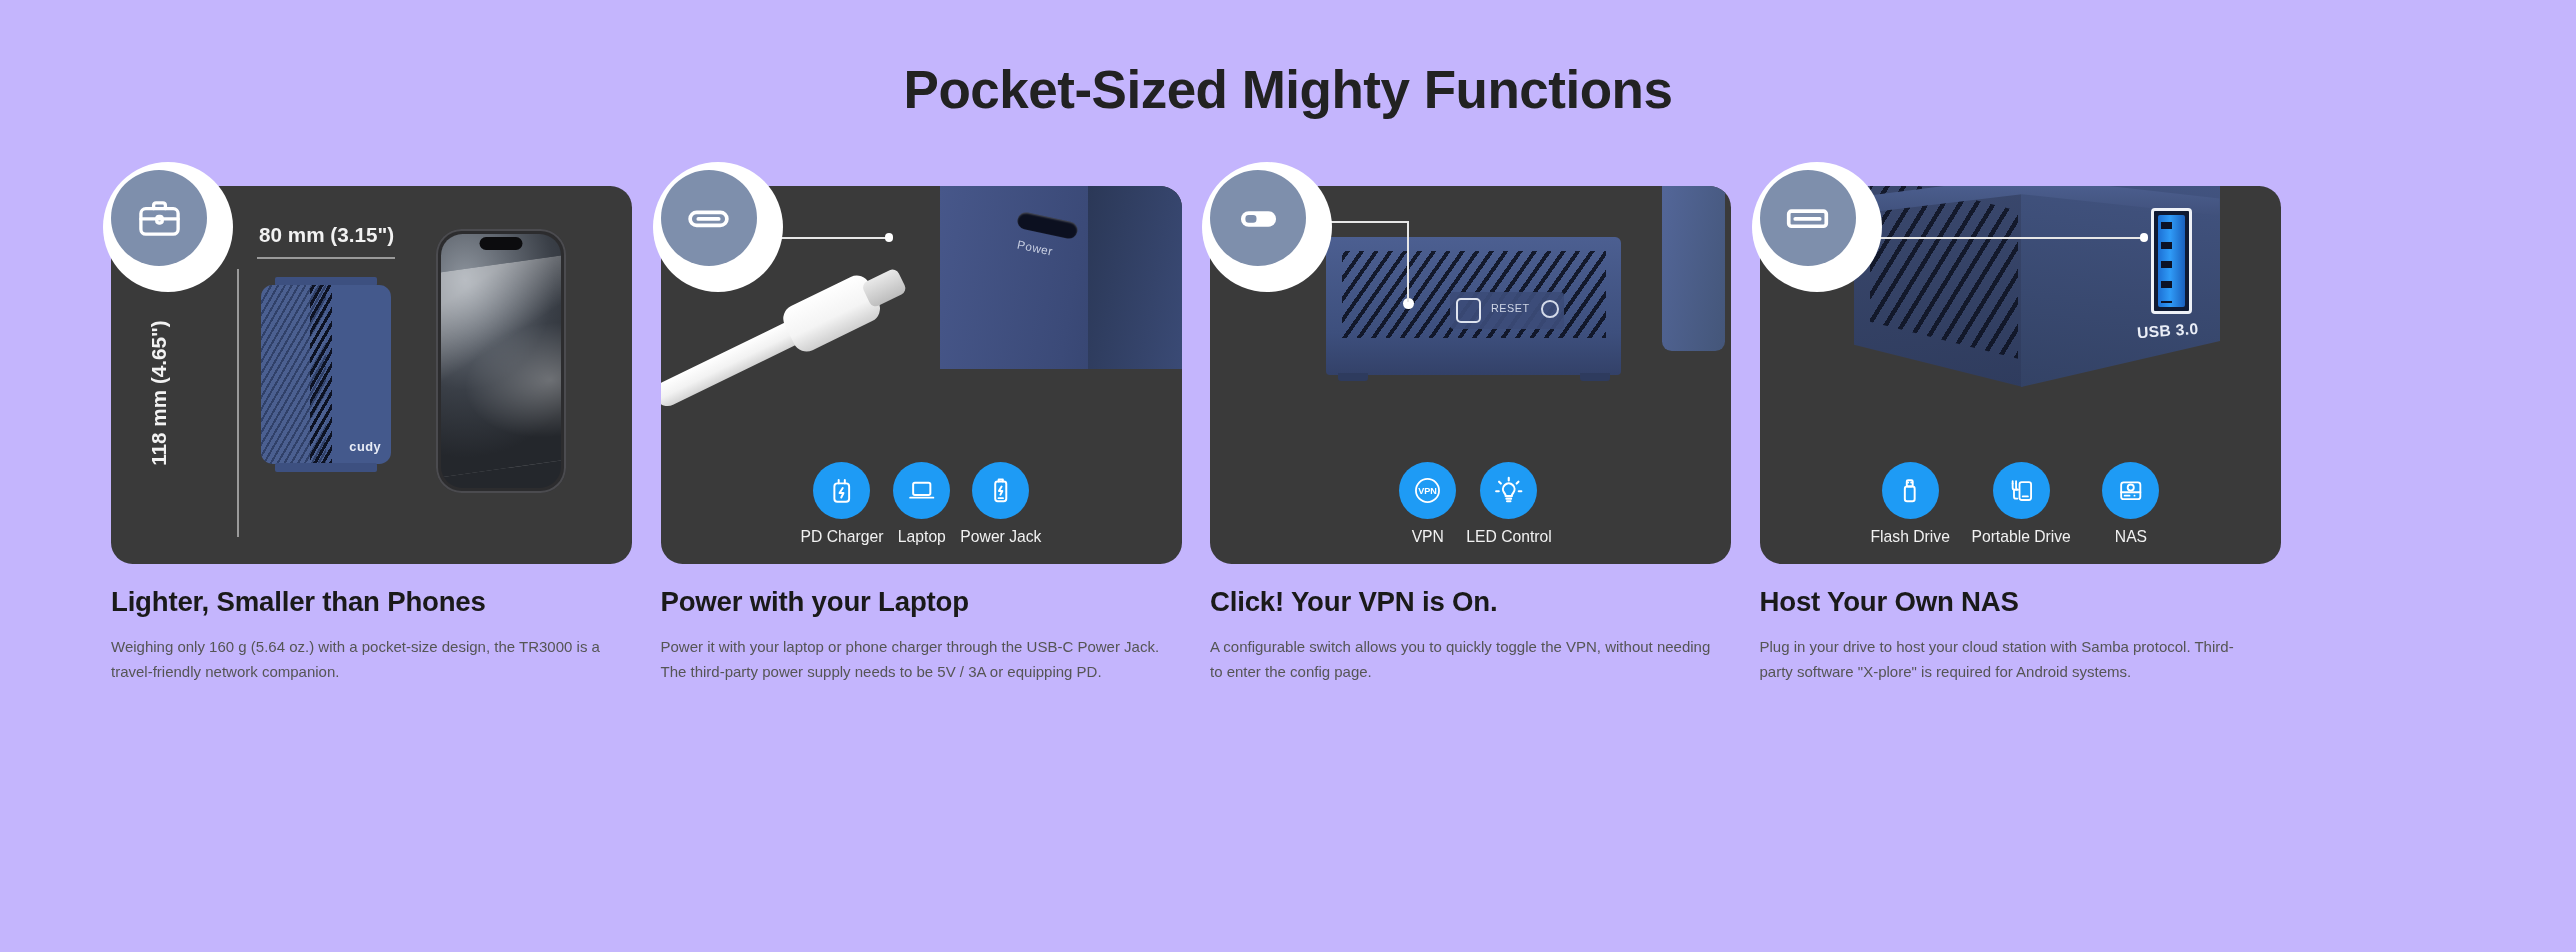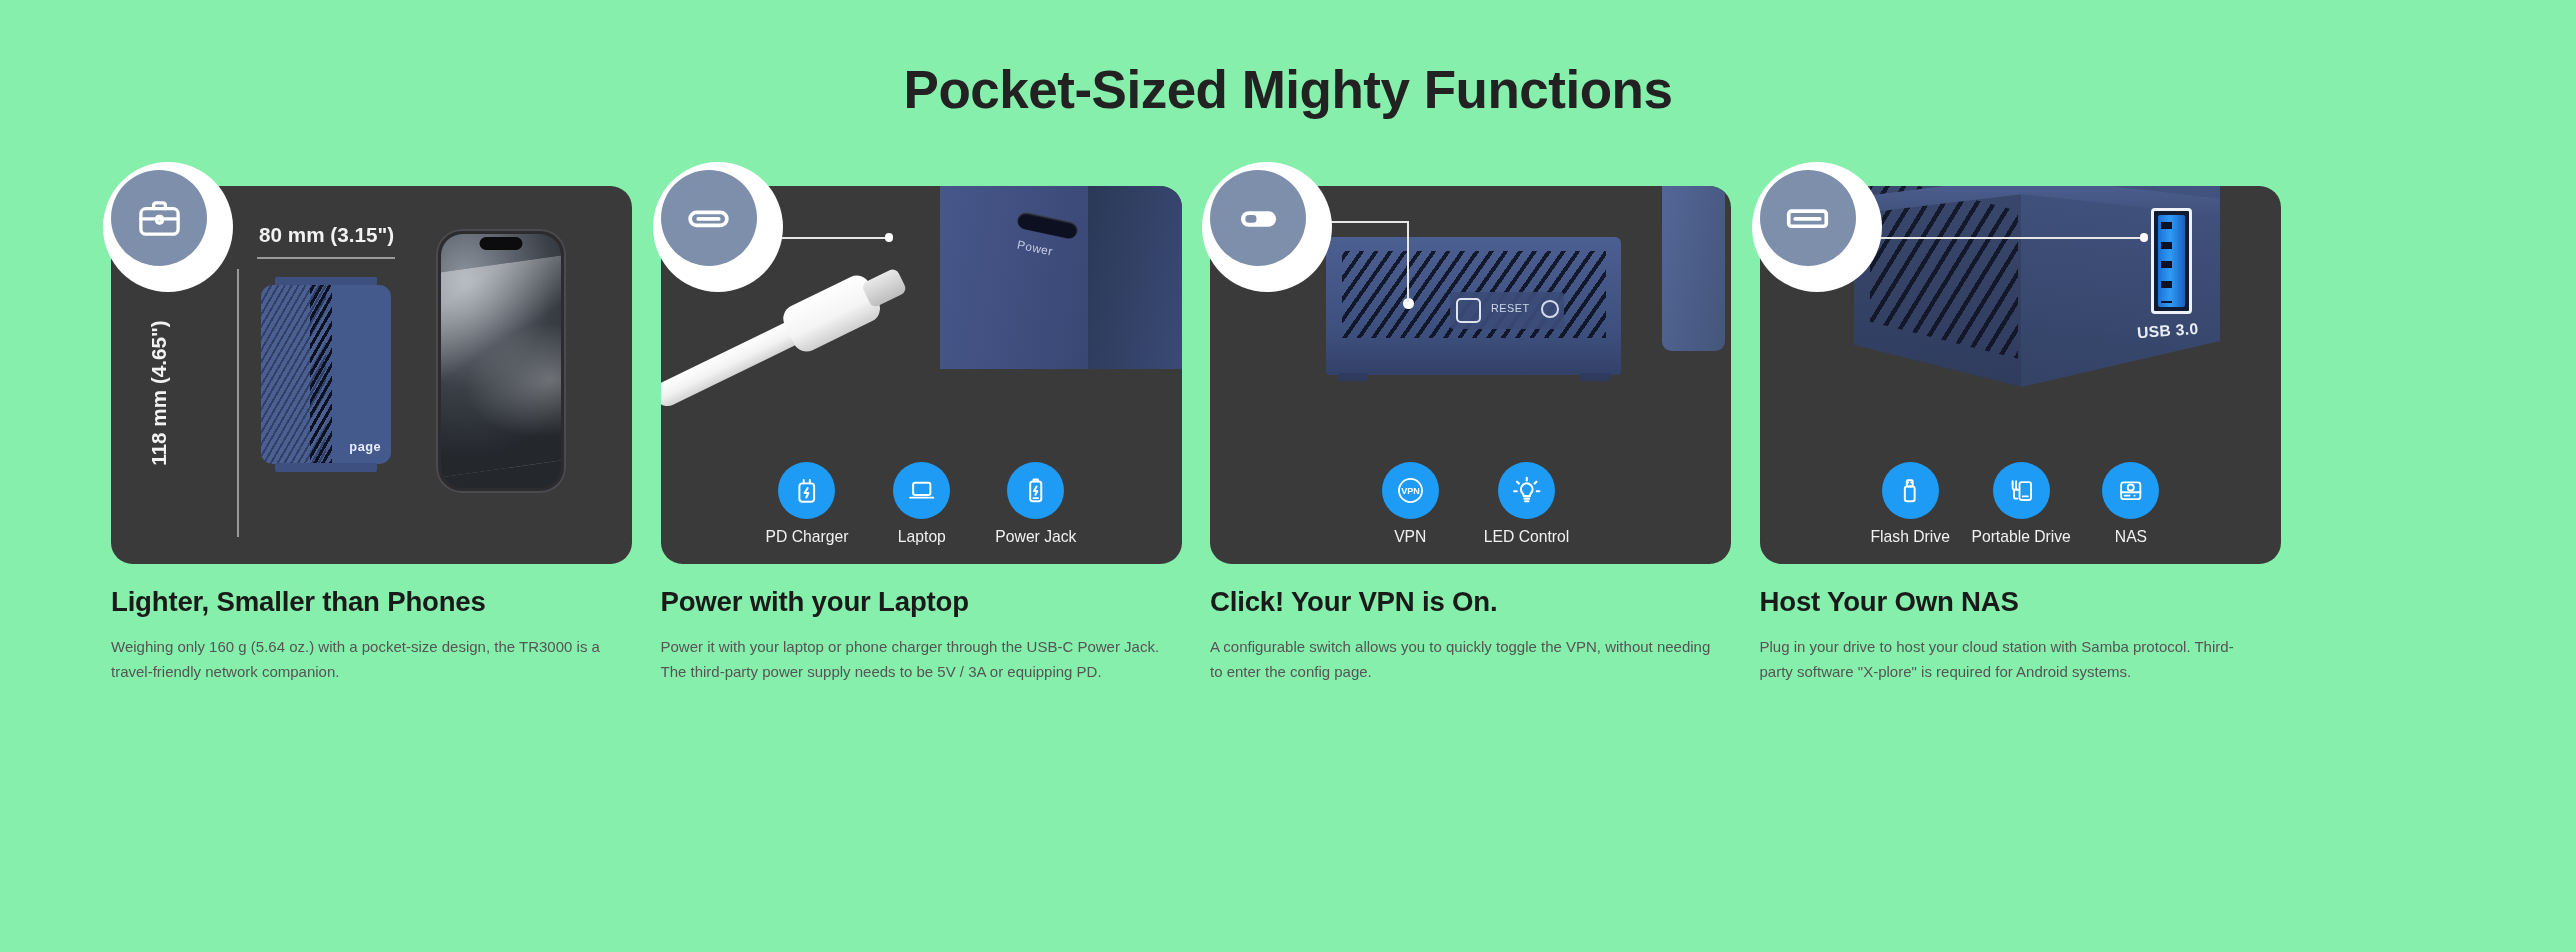--- a/index.html
+++ b/index.html
@@ -9,21 +9,21 @@
     height: 952px;
     background: #ffffff;
     font-family: "Liberation Sans", sans-serif;
     overflow: hidden;
   }
 
   .page {
     position: relative;
     width: 2576px;
     height: 952px;
-    background: #86efac;
+    background: #c4b5fd;
   }
 
   
   .page-title {
     text-align: center;
     font-size: 53px;
     font-weight: bold;
     color: #222222;
     letter-spacing: -0.5px;
     padding-top: 61px;
@@ -432,21 +432,20 @@
   }
 
   
   .icon-row {
     position: absolute;
     left: 0;
     bottom: 17.7px;
     width: 100%;
     display: flex;
     justify-content: center;
-    gap: 35px;
     z-index: 2;
   }
   .icon-item {
     display: flex;
     flex-direction: column;
     align-items: center;
     gap: 8.9px;
     min-width: 77px;
   }
   .icon-circle {
@@ -496,21 +495,21 @@
             <div class="dim-top">80 mm (3.15")</div>
             <div class="dim-top-line"></div>
             <div class="dim-side">118 mm (4.65")</div>
             <div class="dim-side-line"></div>
 
             <div class="router-front">
               <div class="router-foot t"></div>
               <div class="router-body">
                 <div class="router-vent"></div>
                 <div class="router-vent-dark"></div>
-                <div class="router-logo">page</div>
+                <div class="router-logo">cudy</div>
               </div>
               <div class="router-foot b"></div>
             </div>
 
             <div class="phone">
               <div class="phone-island"></div>
               <div class="phone-screen">
                 <div class="phone-swirl"></div>
               </div>
             </div>

